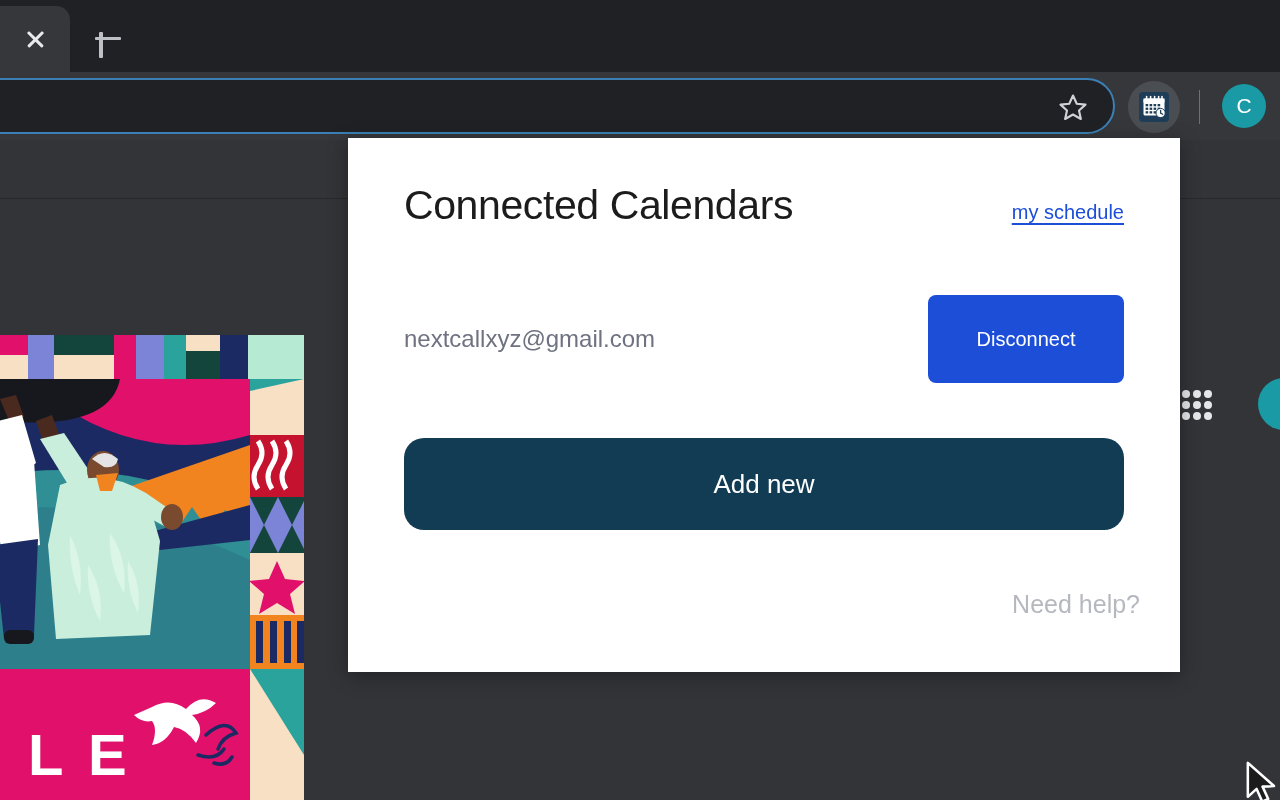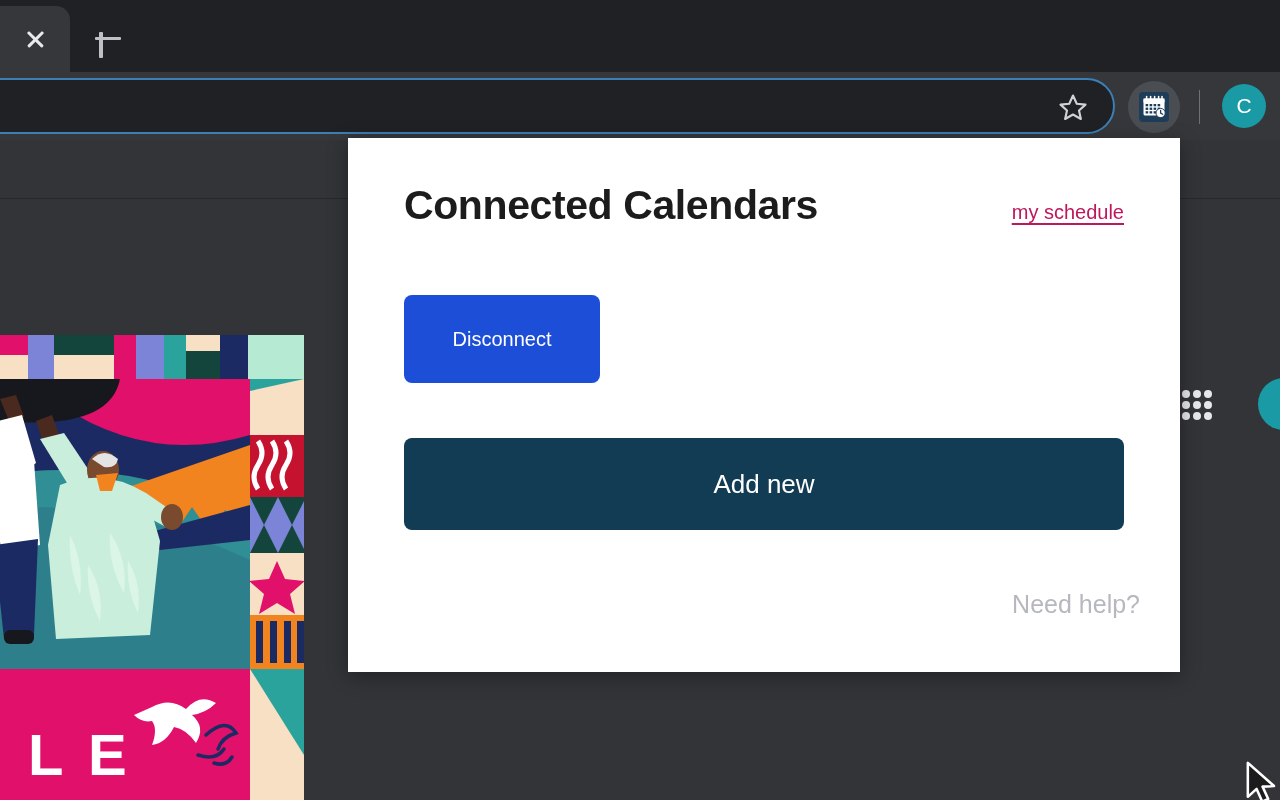--- a/index.html
+++ b/index.html
@@ -145,27 +145,27 @@
     background: #ffffff;
     box-shadow: 0 4px 18px rgba(0,0,0,0.35);
   }
   .popup-head {
     position: absolute; left: 56px; top: 44px;
     width: 720px; height: 60px;
     display: flex; align-items: baseline; justify-content: space-between;
   }
   .popup-title {
     font-size: 41px;
-    font-weight: bold;
+    font-weight: normal;
     color: #1c1c1c;
     letter-spacing: -0.4px;
   }
   .schedule-link {
     font-size: 20px;
-    color: #be185d;
+    color: #1d4ed8;
     text-decoration: underline;
     text-underline-offset: 4px;
     cursor: pointer;
   }
   .account-row {
     position: absolute; left: 56px; top: 156px;
     width: 720px; height: 90px;
     display: flex; align-items: center; justify-content: space-between;
   }
   .account-email {
@@ -181,21 +181,21 @@
     font-size: 20px;
     font-family: "Liberation Sans", sans-serif;
     cursor: pointer;
   }
   .addnew-btn {
     position: absolute; left: 56px; top: 300px;
     width: 720px; height: 92px;
     background: #113c54;
     color: #ffffff;
     border: none;
-    border-radius: 8px;
+    border-radius: 20px;
     font-size: 26px;
     font-family: "Liberation Sans", sans-serif;
     cursor: pointer;
   }
   .need-help {
     position: absolute; right: 40px; top: 452px;
     font-size: 25px;
     color: #b6b8bf;
     cursor: pointer;
   }
@@ -366,20 +366,21 @@
     </div>
   </div>
 
   <div class="popup">
     <div class="popup-head">
       <div class="popup-title">Connected Calendars</div>
       <a class="schedule-link">my schedule</a>
     </div>
 
     <div class="account-row">
+      <div class="account-email">nextcallxyz@gmail.com</div>
       <button class="disconnect-btn">Disconnect</button>
     </div>
 
     <button class="addnew-btn">Add new</button>
 
     <div class="need-help">Need help?</div>
   </div>
 
   <div class="cursor">
     <svg viewBox="0 0 24 32">

